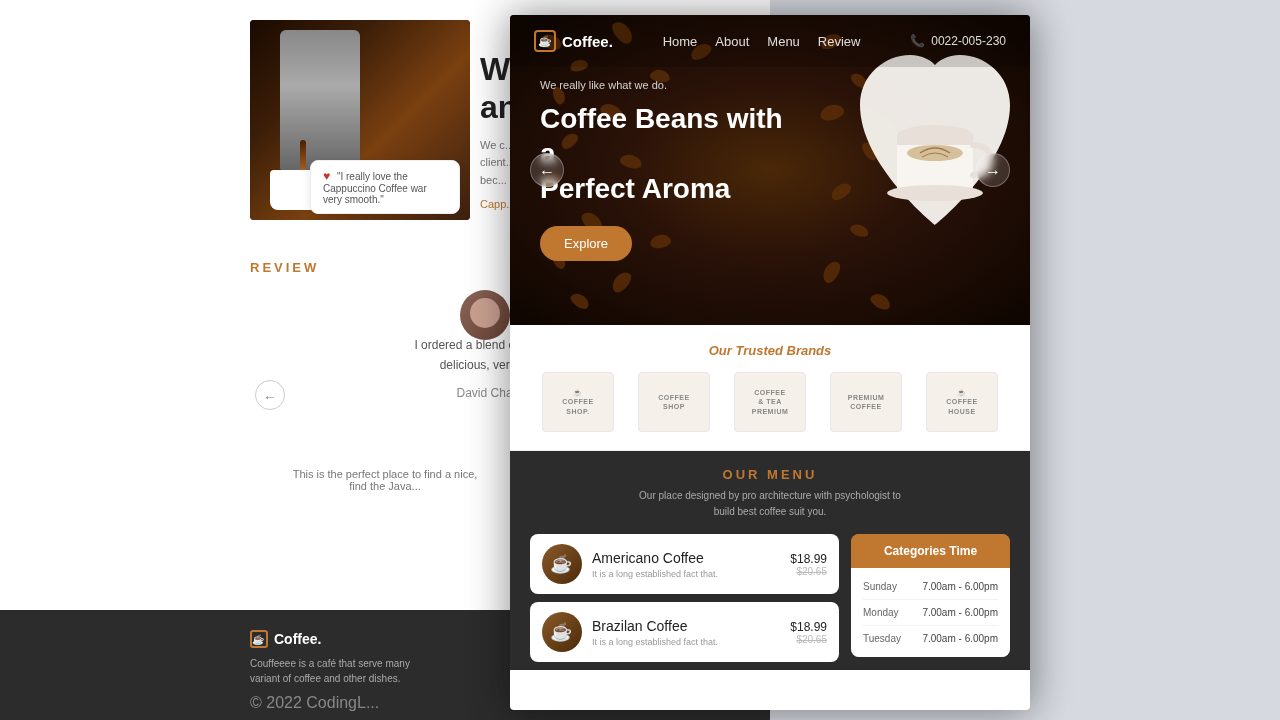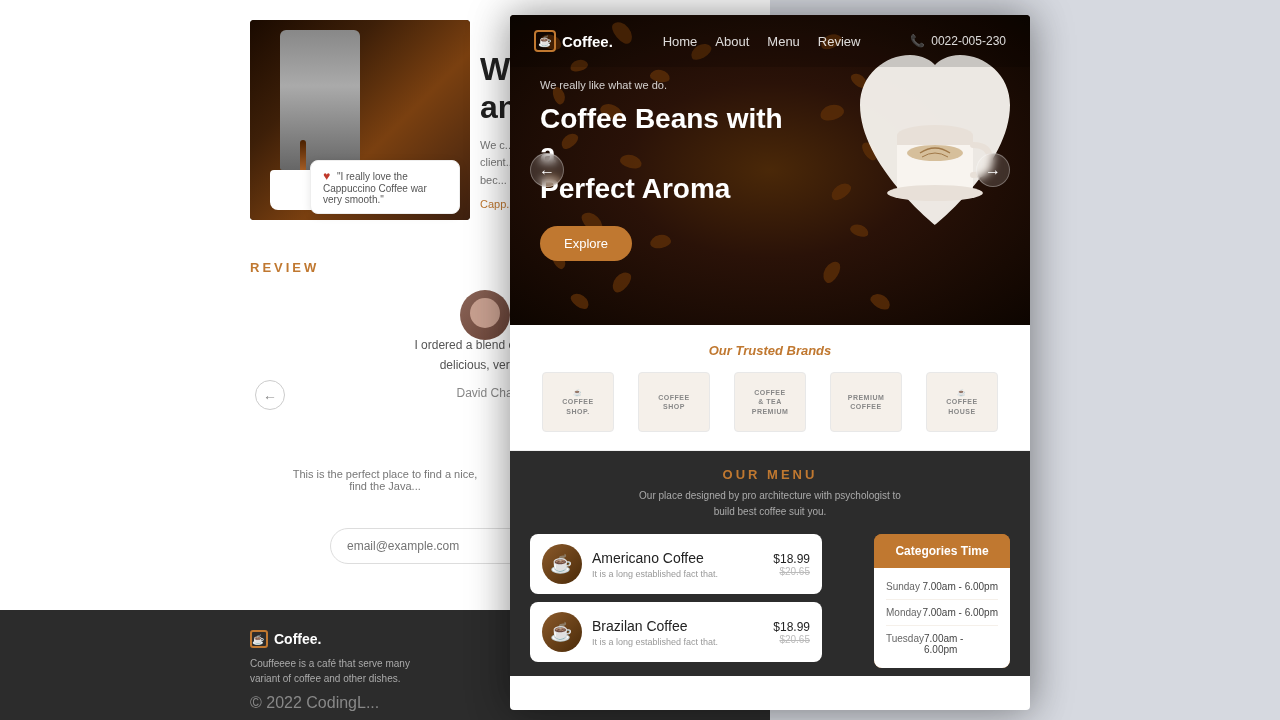--- a/index.html
+++ b/index.html
@@ -523,23 +523,22 @@
       margin-left: 42px;
     }
 
     .menu-item-oldprice {
       font-size: 10px;
       color: #bbb;
       text-decoration: line-through;
     }
 
     .categories-col {
-      width: 136px;
+      width: 159px;
       flex-shrink: 0;
-      margin-left: 40px;
     }
 
     .categories-card {
       background: #c07830;
       border-radius: 8px;
       overflow: hidden;
     }
 
     .categories-header {
       background: #c07830;
@@ -625,21 +624,20 @@
     </div>
     <div class="bg-reviewer-name">David Charlo | We...</div>
   </div>
 
   <div class="bg-nav-arrow">←</div>
 
   <div class="bg-footer-note">
     This is the perfect place to find a nice,<br>find the Java...
   </div>
 
-  <input class="bg-email-input" type="email" placeholder="email@example.com" value="" style="">
 
   <div class="bg-footer">
     <div class="bg-footer-brand">
       <div class="bg-footer-logo">
         <div class="bg-footer-logo-icon">☕</div>
         <span>Coffee.</span>
       </div>
       <div class="bg-footer-desc">Couffeeee is a café that serve many variant of coffee and other dishes.</div>
       <div class="bg-footer-copy">© 2022 CodingL...</div>
     </div>

